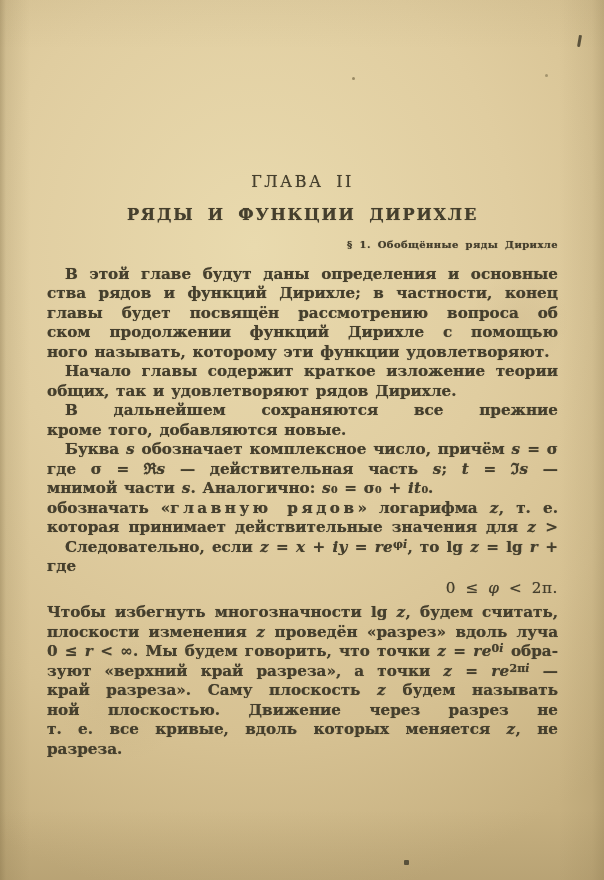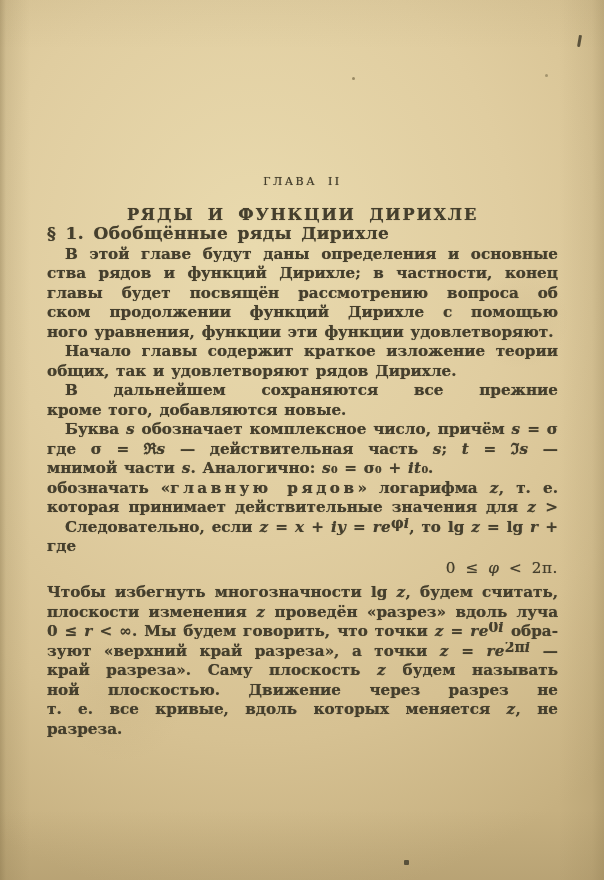--- a/index.html
+++ b/index.html
@@ -27,53 +27,54 @@
     left: 47px;
     top: 172px;
     width: 511px;
     color: #453f2d;
     font-size: 15.2px;
     line-height: 19.5px;
     text-shadow: 0 0 0.7px rgba(69,63,45,0.75);
   }
   .chapter {
     text-align: center;
-    font-size: 11px;
+    font-size: 16px;
     letter-spacing: 2.5px;
     word-spacing: 5px;
     margin-bottom: 13px;
   }
   .title {
     text-align: center;
     font-weight: bold;
     font-size: 16.2px;
     letter-spacing: 1.8px;
     word-spacing: 6px;
+    margin-bottom: 11px;
   }
   .section {
-    text-align: left;
+    text-align: right;
     font-weight: bold;
-    font-size: 17px;
+    font-size: 10px;
     letter-spacing: 0.4px;
     word-spacing: 3px;
-    margin-bottom: 1px;
+    margin-bottom: 10px;
   }
   .para { margin: 0; font-weight: bold; }
   .line {
     text-align: justify;
     text-align-last: justify;
     word-spacing: 1.5px;
     height: 19.5px;
     overflow: hidden;
   }
   .line.last { text-align-last: left; }
   .line.indent { text-indent: 18px; }
   .line i { font-style: italic; letter-spacing: 0.3px; }
   sup {
-    font-size: 14px;
+    font-size: 11px;
     line-height: 0;
     vertical-align: 4.5px;
     letter-spacing: 0;
   }
   .sperr { letter-spacing: 3.5px; }
   .formula {
     text-align: right;
     margin: 2px 0 5px 0;
     word-spacing: 4px;
     letter-spacing: 0.6px;
@@ -124,21 +125,21 @@
     <div class="chapter">ГЛАВА II</div>
     <div class="title">РЯДЫ И ФУНКЦИИ ДИРИХЛЕ</div>
     <div class="section">§ 1. Обобщённые ряды Дирихле</div>
 
     <div>
         <div class="para">
           <div class="line indent">В этой главе будут даны определения и основные свой-</div>
           <div class="line">ства рядов и функций Дирихле; в частности, конец этой</div>
           <div class="line">главы будет посвящён рассмотрению вопроса об аналитиче-</div>
           <div class="line">ском продолжении функций Дирихле с помощью функциональ-</div>
-          <div class="line last">ного уравнения, функции эти функции удовлетворяют.</div>
+          <div class="line last">ного называть, которому эти функции удовлетворяют.</div>
         </div>
         <div class="para">
           <div class="line indent">Начало главы содержит краткое изложение теории как</div>
           <div class="line last">общих, так и удовлетворяют рядов Дирихле.</div>
         </div>
         <div class="para">
           <div class="line indent">В дальнейшем сохраняются все прежние обозначения и,</div>
           <div class="line last">кроме того, добавляются новые.</div>
         </div>
         <div class="para">

